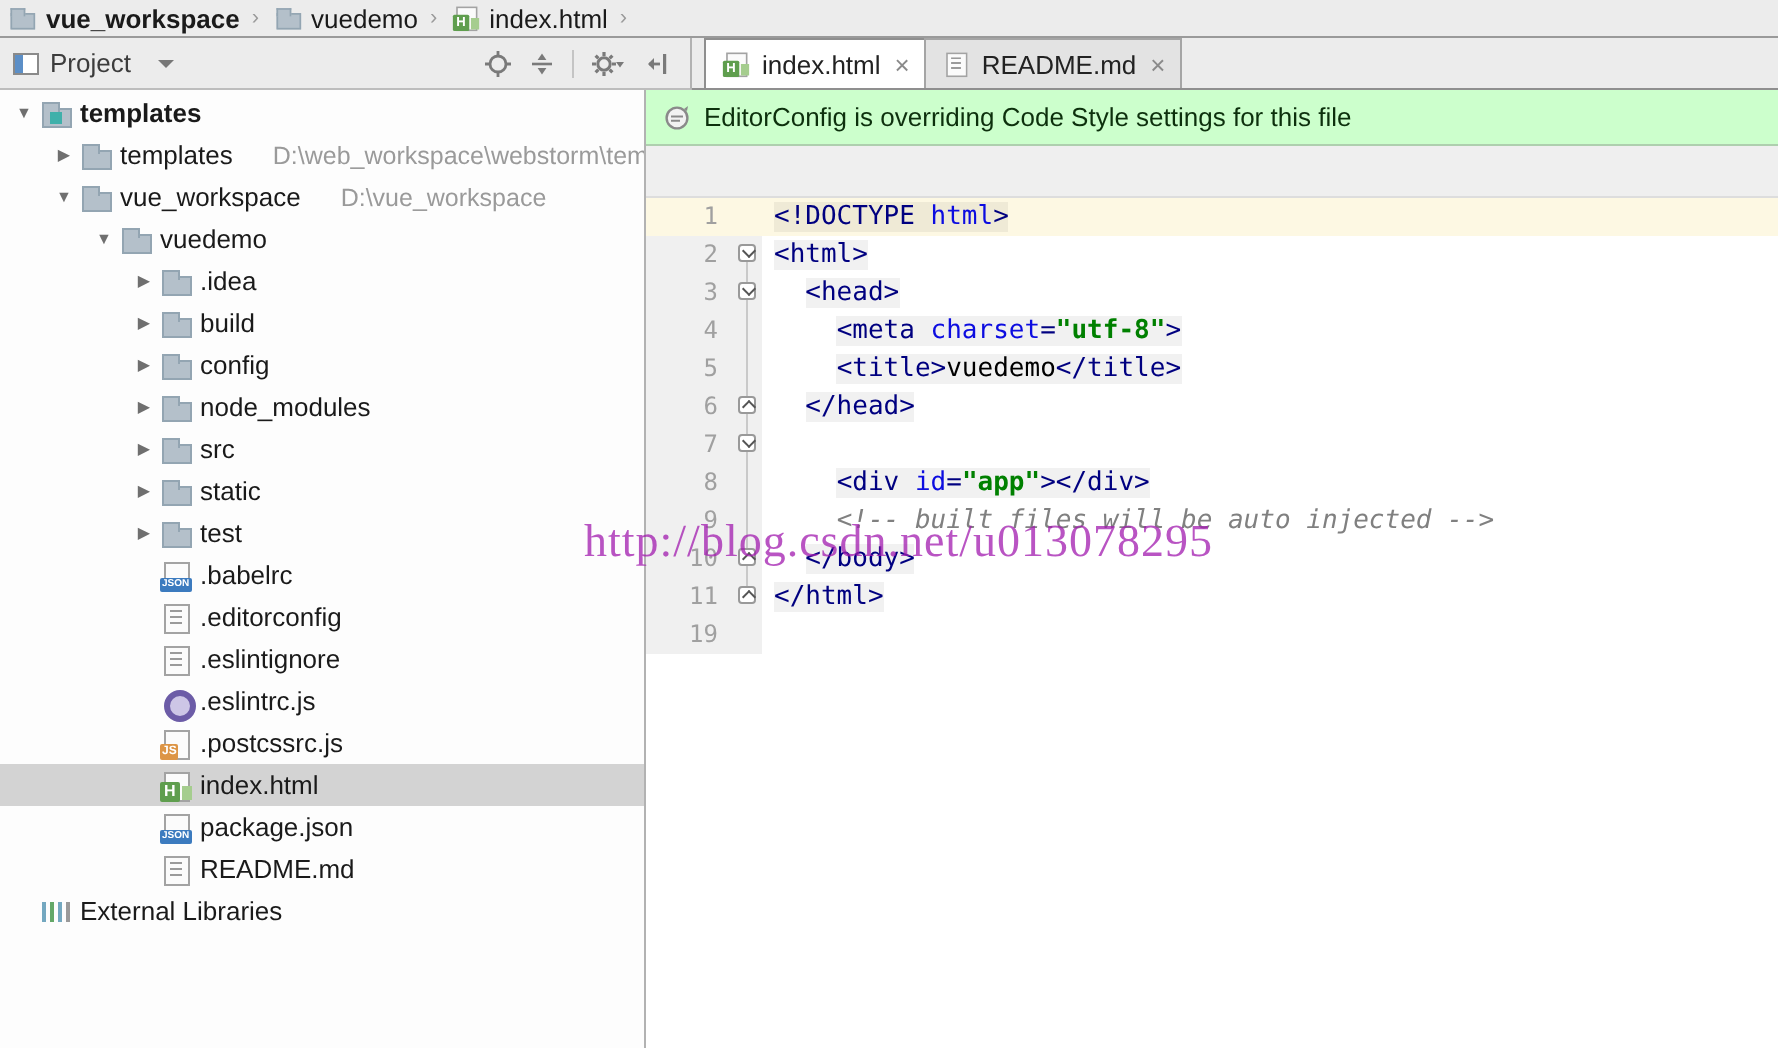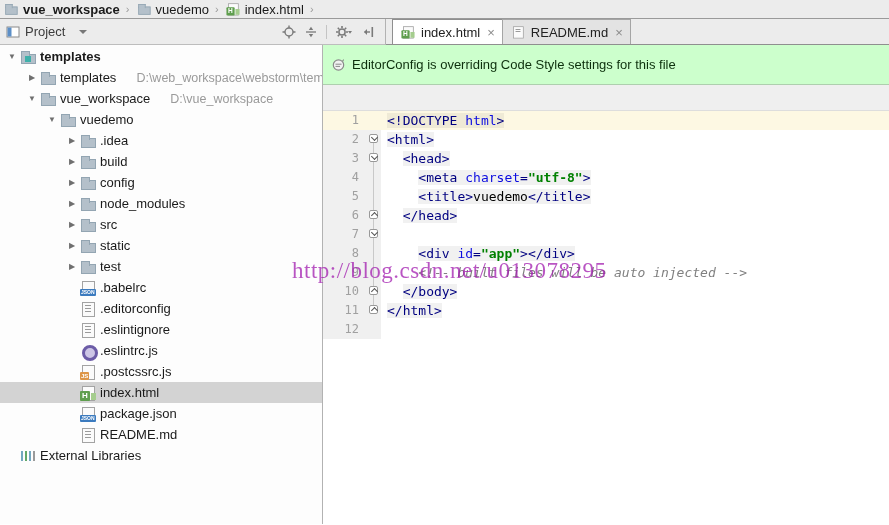--- a/index.html
+++ b/index.html
@@ -10,21 +10,21 @@
   
   .topbar { height:19px; background:#ececec; border-bottom:1px solid #9a9a9a;
             display:flex; align-items:center; padding-left:3px; gap:4px; }
   .bc-item { display:inline-flex; align-items:center; gap:4px; height:100%; }
   .bc-label { font-size:13px; }
   .bc-label.bold { font-weight:bold; }
   .bc-sep { color:#9a9a9a; font-size:11px; padding:0 2px; }
 
   
   .row2 { display:flex; height:26px; }
-  .proj-header { width:386px; flex:none; background:#ececec; border-right:1px solid #b2b2b2;
+  .proj-header { width:346px; flex:none; background:#ececec; border-right:1px solid #b2b2b2;
                  border-bottom:1px solid #bdbdbd; display:flex; align-items:center; padding:0 6px 0 6px; }
   .proj-title { color:#3c3c3c; margin-left:5px; }
   .dd-arrow { width:0; height:0; border-left:4px solid transparent; border-right:4px solid transparent;
               border-top:4px solid #777; display:inline-block; margin-left:14px; }
   .ph-spacer { flex:1; }
   .ph-icons { display:flex; align-items:center; gap:8px; margin-right:4px; }
   .ph-icons svg { display:block; }
   .ph-sep { width:1px; height:14px; background:#c4c4c4; }
 
   .tabbar { flex:1; background:#ececec; border-bottom:1px solid #8f8f8f;
@@ -72,21 +72,21 @@
   .i-eslint::before { content:""; position:absolute; left:2px; top:2px; width:10px; height:10px;
                       border:3px solid #6c5ca7; border-radius:50%; background:#cdc6e6; }
   
   .i-lib::before { content:""; position:absolute; left:1px; top:3px; width:14px; height:10px;
       background:linear-gradient(90deg,#74a8c0 0 2px,transparent 2px 4px,#64a868 4px 6px,transparent 6px 8px,
                  #74a8c0 8px 10px,transparent 10px 12px,#9a9a9a 12px 14px); }
   .sm { transform:scale(0.82); transform-origin:center center; }
 
   
   .editor { flex:1; display:flex; flex-direction:column; background:#fff; min-width:0; }
-  .banner { height:40px; background:var(--banner-bg); border-bottom:1px solid #aecfae;
+  .banner { height:28px; background:var(--banner-bg); border-bottom:1px solid #aecfae;
             display:flex; align-items:center; gap:6px; padding-left:8px; }
   .banner-text { font-size:13px; color:#0d300d; }
   .estrip { height:26px; background:#efefef; border-bottom:1px solid #ddd; }
 
   .code-block { position:relative; flex:1; font-family:"DejaVu Sans Mono","Liberation Mono",monospace;
                 font-size:13px; }
   .fold-guide { position:absolute; left:50px; width:1px; background:#c9c9c9; z-index:1; }
   .crow { display:flex; height:19px; line-height:19px; }
   .gut { width:58px; flex:none; background:#f0f0f0; position:relative; }
   .ln { position:absolute; right:22px; top:0; font-size:12px; color:#a0a0a0; }
@@ -423,21 +423,21 @@
           </div>
           <div class="crow">
             <div class="gut">
               <span class="ln">11</span>
               <span class="fold bot"></span>
             </div>
             <div class="cline"><span class="tok t-tag">&lt;/html&gt;</span></div>
           </div>
           <div class="crow">
             <div class="gut">
-              <span class="ln">12</span>
+              <span class="ln">19</span>
             </div>
             <div class="cline"></div>
           </div>
         </div>
     </div>
   </div>
 
   <div class="watermark">http://blog.csdn.net/u013078295</div>
 </div>
 

